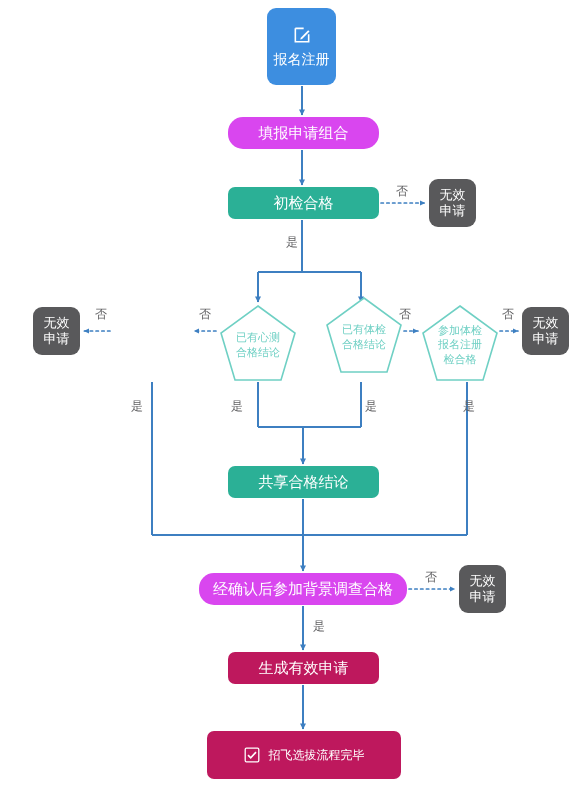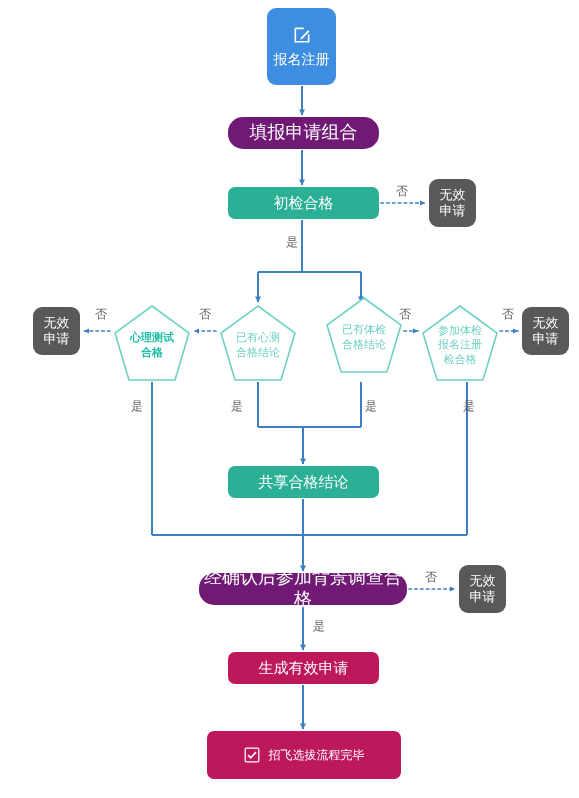--- a/index.html
+++ b/index.html
@@ -47,24 +47,24 @@
     color: #ffffff;
     font-size: 14px;
   }
   .n-start .edit-ico {
     width: 20px; height: 20px;
     margin-bottom: 6px;
   }
 
   
   .n-blue {
-    background: #701a75;
+    background: #d946ef;
     border-radius: 15px;
     color: #ffffff;
-    font-size: 18px;
+    font-size: 15px;
   }
   .n-fill   { left: 228px; top: 117px; width: 151px; height: 32px; }
   .n-bg     { left: 199px; top: 573px; width: 208px; height: 32px; }
 
   
   .n-teal {
     background: #2bb096;
     border-radius: 7px;
     color: #ffffff;
     font-size: 15px;
@@ -215,29 +215,20 @@
   </div>
 
   <div class="node n-blue n-fill">
     <span>填报申请组合</span>
   </div>
 
   <div class="node n-teal n-initial">
     <span>初检合格</span>
   </div>
 
-  <div class="pent strong p1">
-    <svg viewBox="0 0 78 78" width="78" height="78">
-      <polygon points="39,2 76,29 62,76 16,76 2,29" fill="#ffffff" stroke="#6fd0c4" stroke-width="1.6"></polygon>
-    </svg>
-    <div class="ptext">
-      <span>心理测试</span>
-      <span>合格</span>
-    </div>
-  </div>
 
   <div class="pent p2">
     <svg viewBox="0 0 78 78" width="78" height="78">
       <polygon points="39,2 76,29 62,76 16,76 2,29" fill="#ffffff" stroke="#6fd0c4" stroke-width="1.6"></polygon>
     </svg>
     <div class="ptext">
       <span>已有心测</span>
       <span>合格结论</span>
     </div>
   </div>

